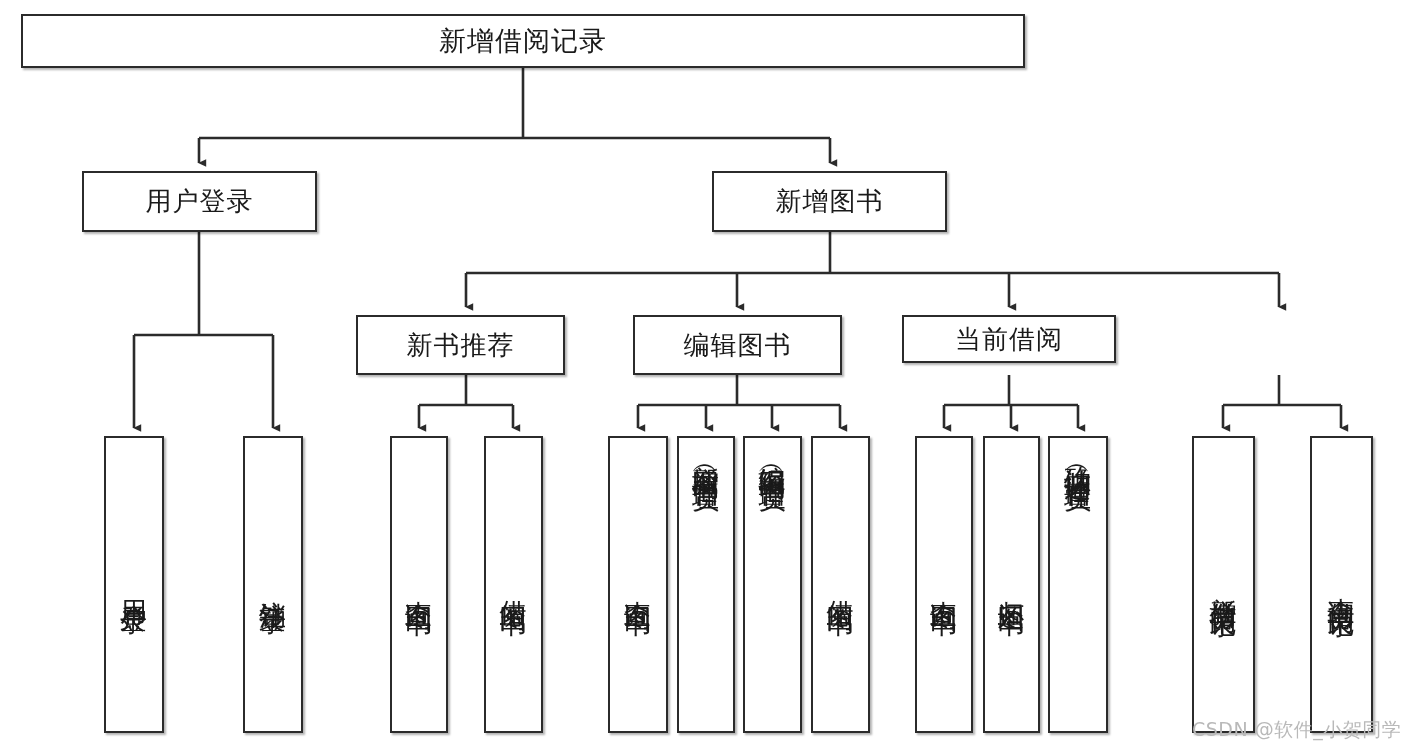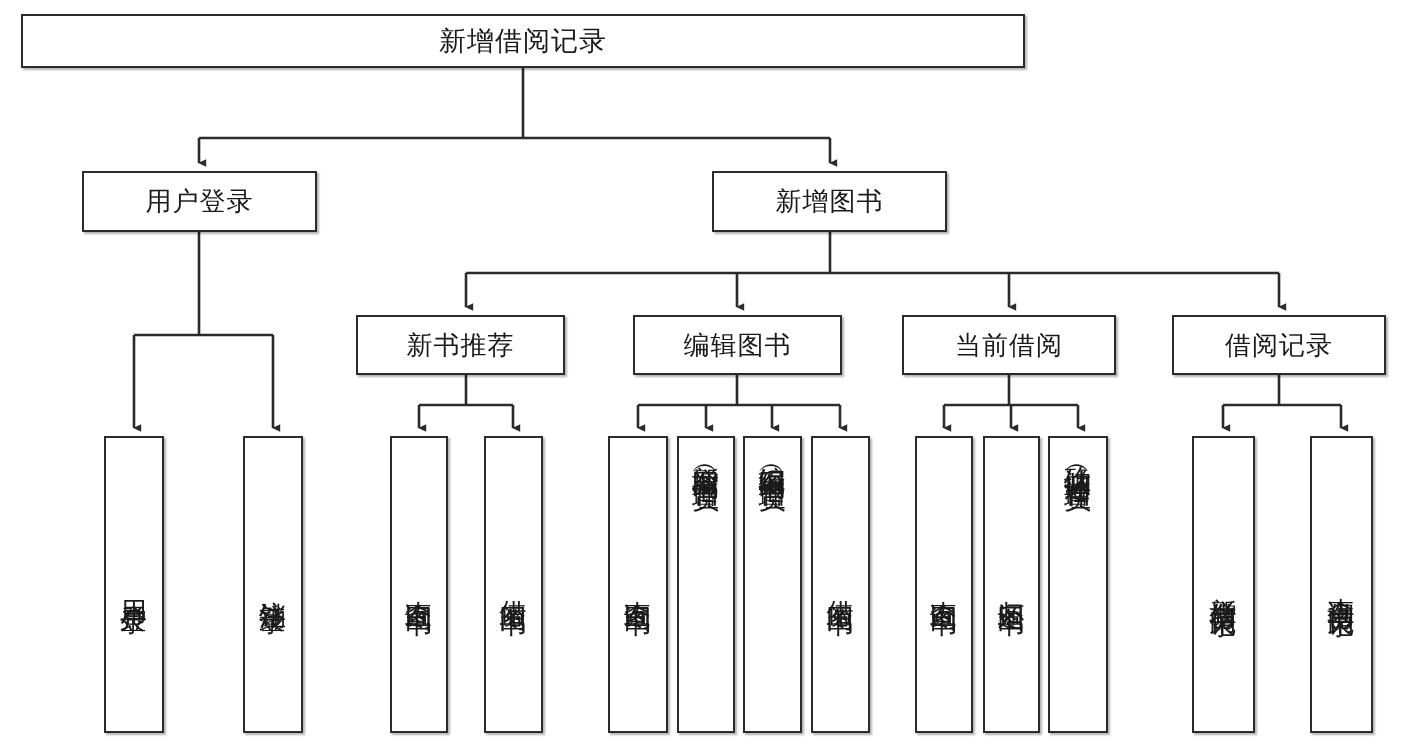--- a/index.html
+++ b/index.html
@@ -134,25 +134,22 @@
   <div class="node h" style="left:712px;top:171px;width:235px;height:61px;">
     <span class="label">新增图书</span>
   </div>
 
   <div class="node h" style="left:356px;top:315px;width:209px;height:60px;">
     <span class="label">新书推荐</span>
   </div>
   <div class="node h" style="left:633px;top:315px;width:209px;height:60px;">
     <span class="label">编辑图书</span>
   </div>
-  <div class="node h" style="left:902px;top:315px;width:214px;height:60px;">
+  <div class="node h" style="left:902px;top:315px;width:214px;height:48px;">
     <span class="label">当前借阅</span>
-  </div>
-  <div class="node h" style="left:1172px;top:315px;width:214px;height:60px;">
-    <span class="label">借阅记录</span>
   </div>
 
   <div class="node v mid" style="left:104px;top:436px;width:60px;height:297px;">
     <span class="label">用户登录</span>
   </div>
   <div class="node v mid" style="left:243px;top:436px;width:60px;height:297px;">
     <span class="label">注销登录</span>
   </div>
 
   <div class="node v mid" style="left:390px;top:436px;width:58px;height:297px;">
@@ -185,14 +182,15 @@
     <span class="label">确认归还（管理员）</span>
   </div>
 
   <div class="node v mid" style="left:1192px;top:436px;width:63px;height:297px;">
     <span class="label">新增借阅记录</span>
   </div>
   <div class="node v mid" style="left:1310px;top:436px;width:63px;height:297px;">
     <span class="label">查询借阅记录</span>
   </div>
 
+  <div class="watermark" style="left:1192px;top:717px;">CSDN @软件_小贺同学</div>
 
 </div>
 
 </body></html>

